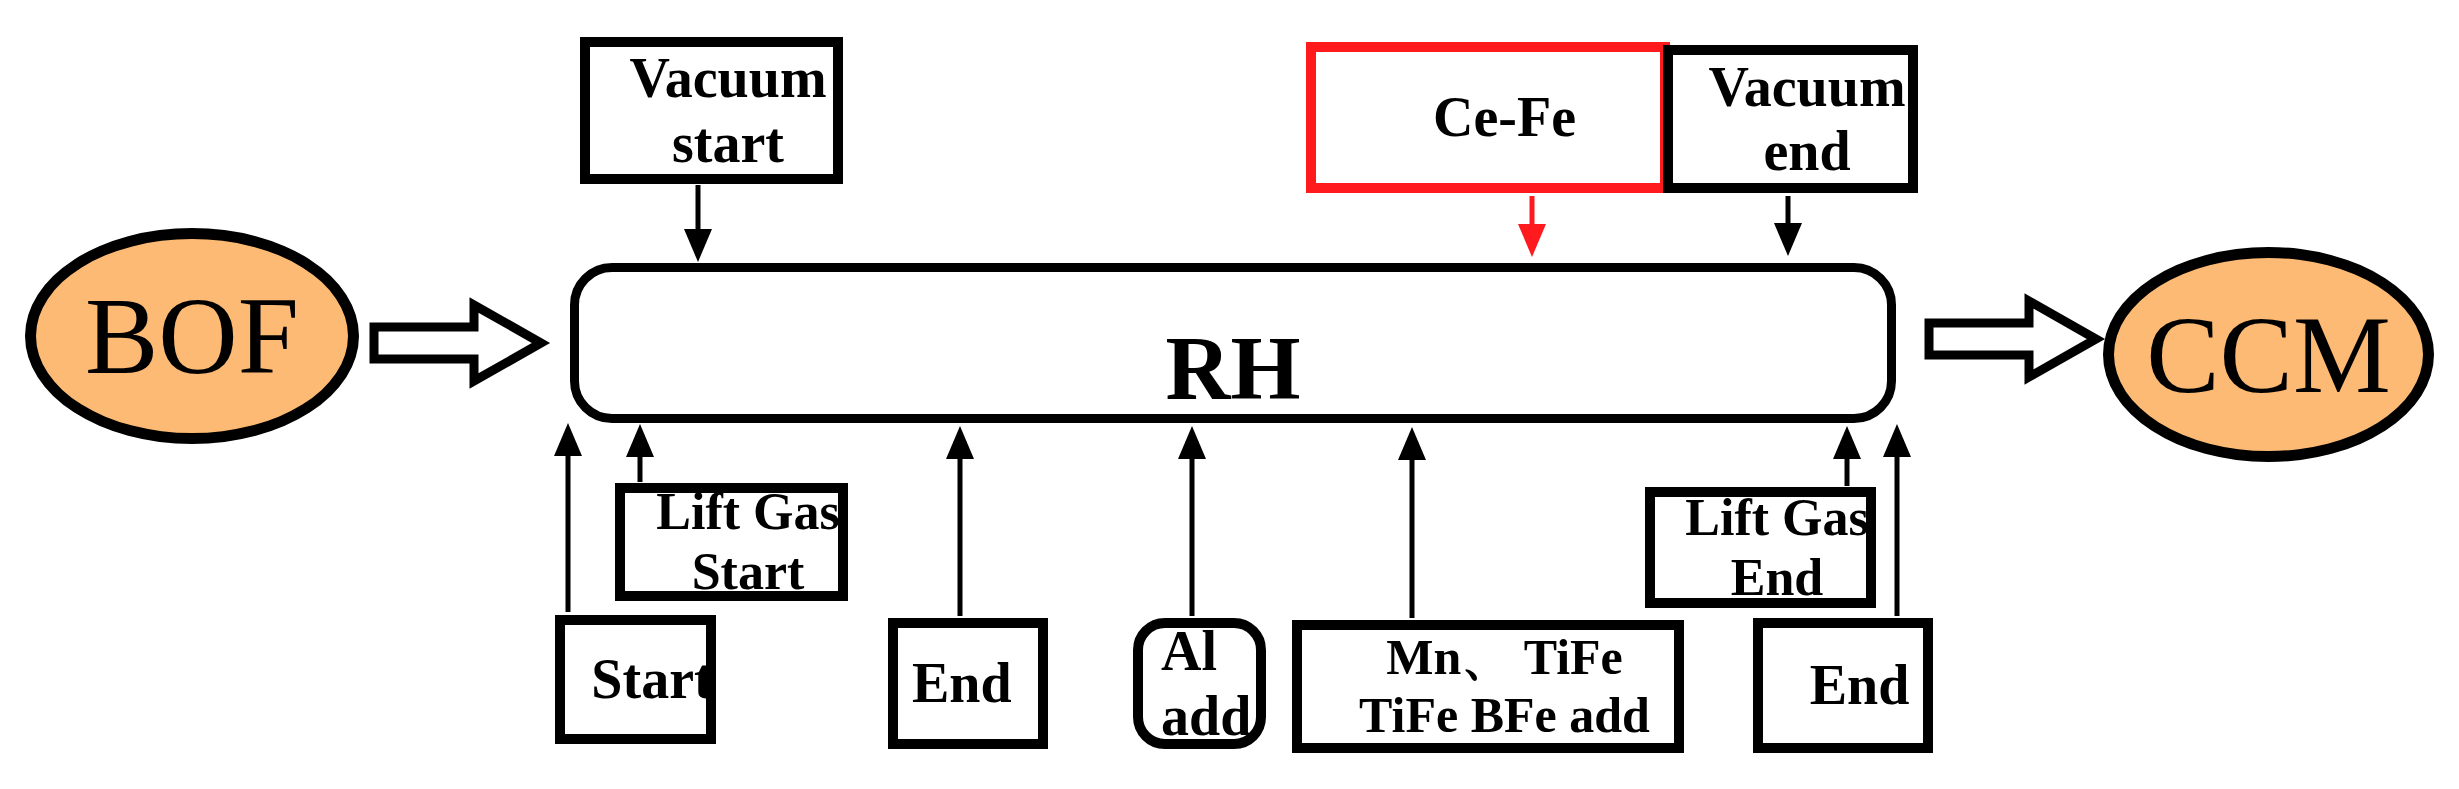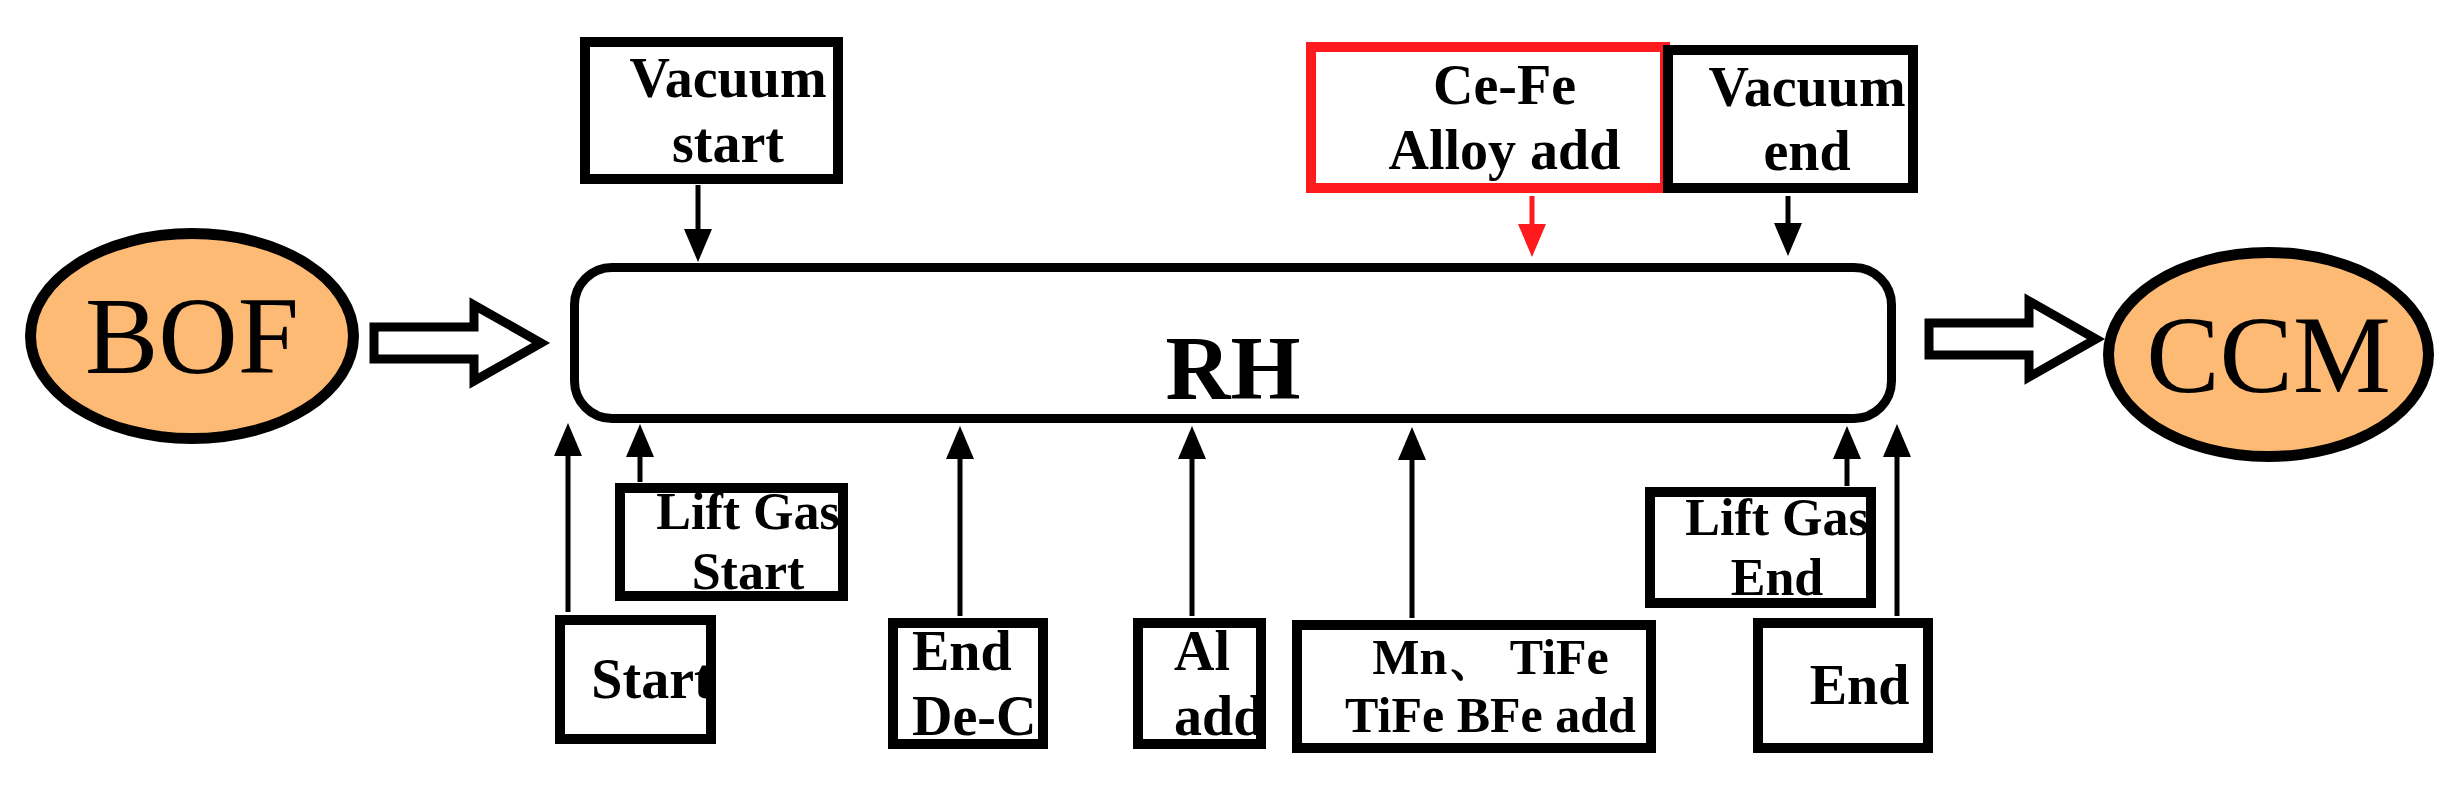--- a/index.html
+++ b/index.html
@@ -27,22 +27,22 @@
     position:absolute;border:10px solid #000;background:#fff;box-sizing:border-box;
     display:flex;flex-direction:column;align-items:center;justify-content:center;
     font-weight:700;font-size:56px;line-height:1.15;text-align:left;white-space:nowrap;padding-left:33px;
   }
   #box-vacuum-start{left:580px;top:37px;width:263px;height:147px;}
   #box-ce-fe{left:1282px;top:42px;width:364px;height:151px;border-color:#ff1a1e;margin-left:24px;}
   #box-vacuum-end{left:1663px;top:45px;width:255px;height:148px;}
   #box-start{left:555px;top:615px;width:161px;height:129px;}
   #box-lift-gas-start{left:615px;top:483px;width:233px;height:118px;font-size:52px;}
   #box-end-de-c{left:888px;top:618px;width:160px;height:131px;align-items:flex-start;text-align:left;padding-left:14px;}
-  #box-al-add{left:1133px;top:618px;width:133px;height:131px;align-items:flex-start;text-align:left;padding-left:31px;}
-  #box-mn{left:1292px;top:620px;width:364px;height:133px;font-size:50px;}
+  #box-al-add{left:1133px;top:618px;width:133px;height:131px;align-items:flex-start;text-align:left;padding-left:18px;border-radius:32px;}
+  #box-mn{left:1292px;top:620px;width:392px;height:133px;font-size:50px;}
   #box-lift-gas-end{left:1645px;top:487px;width:231px;height:121px;font-size:52px;}
   #box-end{left:1753px;top:618px;width:180px;height:135px;}
   
   #arrow-layer{position:absolute;left:0;top:0;pointer-events:none;}
 </style>
 </head>
 <body>
 
 <div class="canvas">
 
@@ -56,37 +56,35 @@
   <div id="rh-bar">
     <span>RH</span>
   </div>
 
   <div class="box" id="box-vacuum-start">
     <span>Vacuum</span>
     <span>start</span>
   </div>
   <div class="box" id="box-ce-fe">
     <span>Ce-Fe</span>
-    <span>Alloy add</span>
   </div>
   <div class="box" id="box-vacuum-end">
     <span>Vacuum</span>
     <span>end</span>
   </div>
 
   <div class="box" id="box-start">
     <span>Start</span>
   </div>
   <div class="box" id="box-lift-gas-start">
     <span>Lift Gas</span>
     <span>Start</span>
   </div>
   <div class="box" id="box-end-de-c">
     <span>End</span>
-    <span>De-C</span>
   </div>
   <div class="box" id="box-al-add">
     <span>Al</span>
     <span>add</span>
   </div>
   <div class="box" id="box-mn">
     <span>Mn、 TiFe</span>
     <span>TiFe BFe add</span>
   </div>
   <div class="box" id="box-lift-gas-end">

